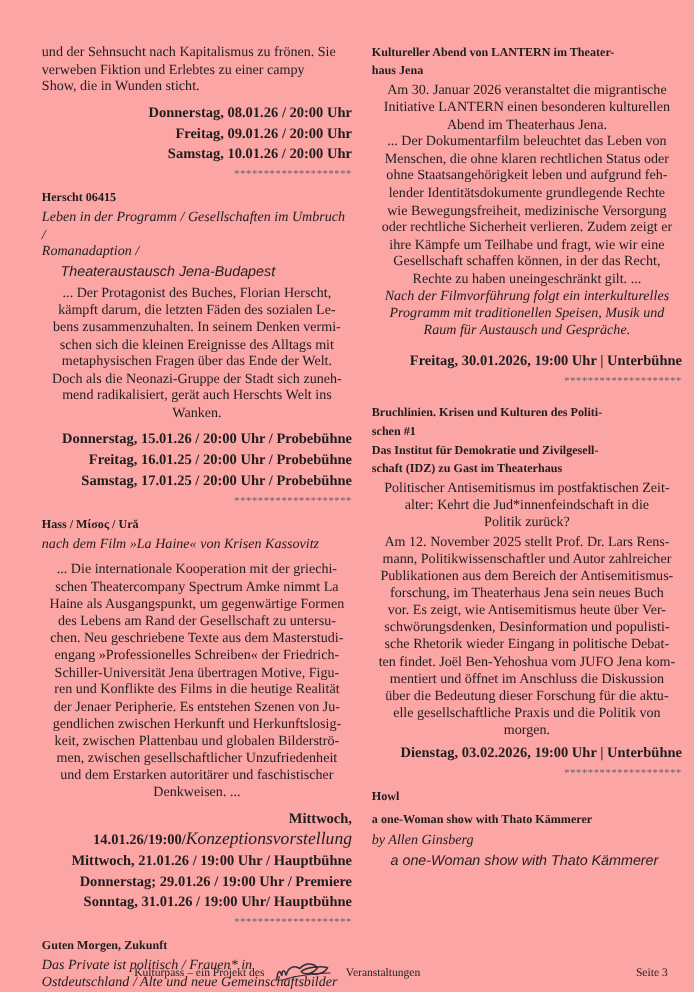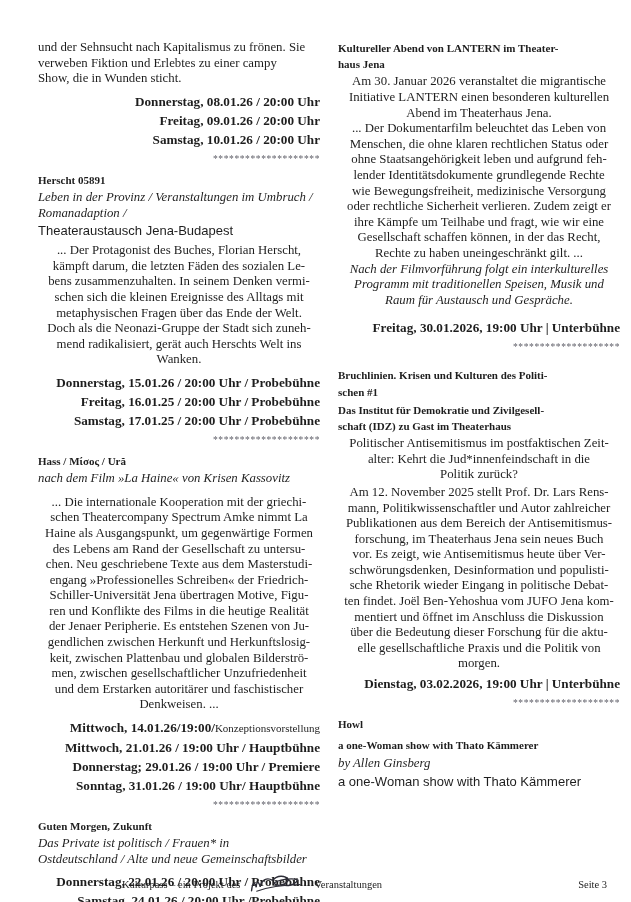--- a/index.html
+++ b/index.html
@@ -1,19 +1,19 @@
 <!DOCTYPE html>
 <html><head>
 <meta charset="utf-8">
 <style>
   html,body{margin:0;padding:0;background:#e8e8e8;}
   .sheet{
     position:relative;
     width:631px;height:902px;
-    background:#ffffff;
+    background:#fca5a5;
     font-family:"Liberation Serif", serif;
     color:#1e1e1e;
     overflow:hidden;
     box-sizing:border-box;
   }
   .columns{
     position:absolute;
     top:40px;left:38px;
     width:582px;
     display:flex;
@@ -54,30 +54,32 @@
     line-height:16.2px;
     margin:7px 0 2px;
   }
   .sub-italic{
     font-style:italic;
     font-size:12.8px;
     line-height:15.6px;
   }
   .sub-alt{
     font-family:"Liberation Sans", sans-serif;
+    font-style:italic;
     font-size:13px;
     line-height:17px;
-    margin:1px 0 2px;
+    margin:1px 17px 2px;
   }
   .desc{margin-top:4px;}
   .mt8{margin-top:8px;}
   .mt14{margin-top:14px;}
   .small-suffix{
     font-weight:normal;
-    font-size:11px;
+    font-size:16px;
+    font-style:italic;
   }
   .footer{
     position:absolute;
     left:10px;right:24px;bottom:8px;
     height:20px;
     font-size:10.5px;
     display:flex;
     align-items:center;
   }
   .footer .left-group{
@@ -100,22 +102,22 @@
       <p class="body-txt just lines">und der Sehnsucht nach Kapitalismus zu frönen. Sie
 verweben Fiktion und Erlebtes zu einer campy
 Show, die in Wunden sticht.</p>
 
       <p class="dates lines">Donnerstag, 08.01.26 / 20:00 Uhr
 Freitag, 09.01.26 / 20:00 Uhr
 Samstag, 10.01.26 / 20:00 Uhr</p>
       <p class="sep">********************</p>
 
       <div>
-        <p class="sec-title">Herscht 05891</p>
-        <p class="sub-italic lines">Leben in der Provinz / Veranstaltungen im Umbruch /
+        <p class="sec-title">Herscht 06415</p>
+        <p class="sub-italic lines">Leben in der Programm / Gesellschaften im Umbruch /
 Romanadaption /</p>
         <p class="sub-alt">Theateraustausch Jena-Budapest</p>
         <p class="body-txt ragged-right lines desc">... Der Protagonist des Buches, Florian Herscht,
 kämpft darum, die letzten Fäden des sozialen Le-
 bens zusammenzuhalten. In seinem Denken vermi-
 schen sich die kleinen Ereignisse des Alltags mit
 metaphysischen Fragen über das Ende der Welt.
 Doch als die Neonazi-Gruppe der Stadt sich zuneh-
 mend radikalisiert, gerät auch Herschts Welt ins
 Wanken.</p>

